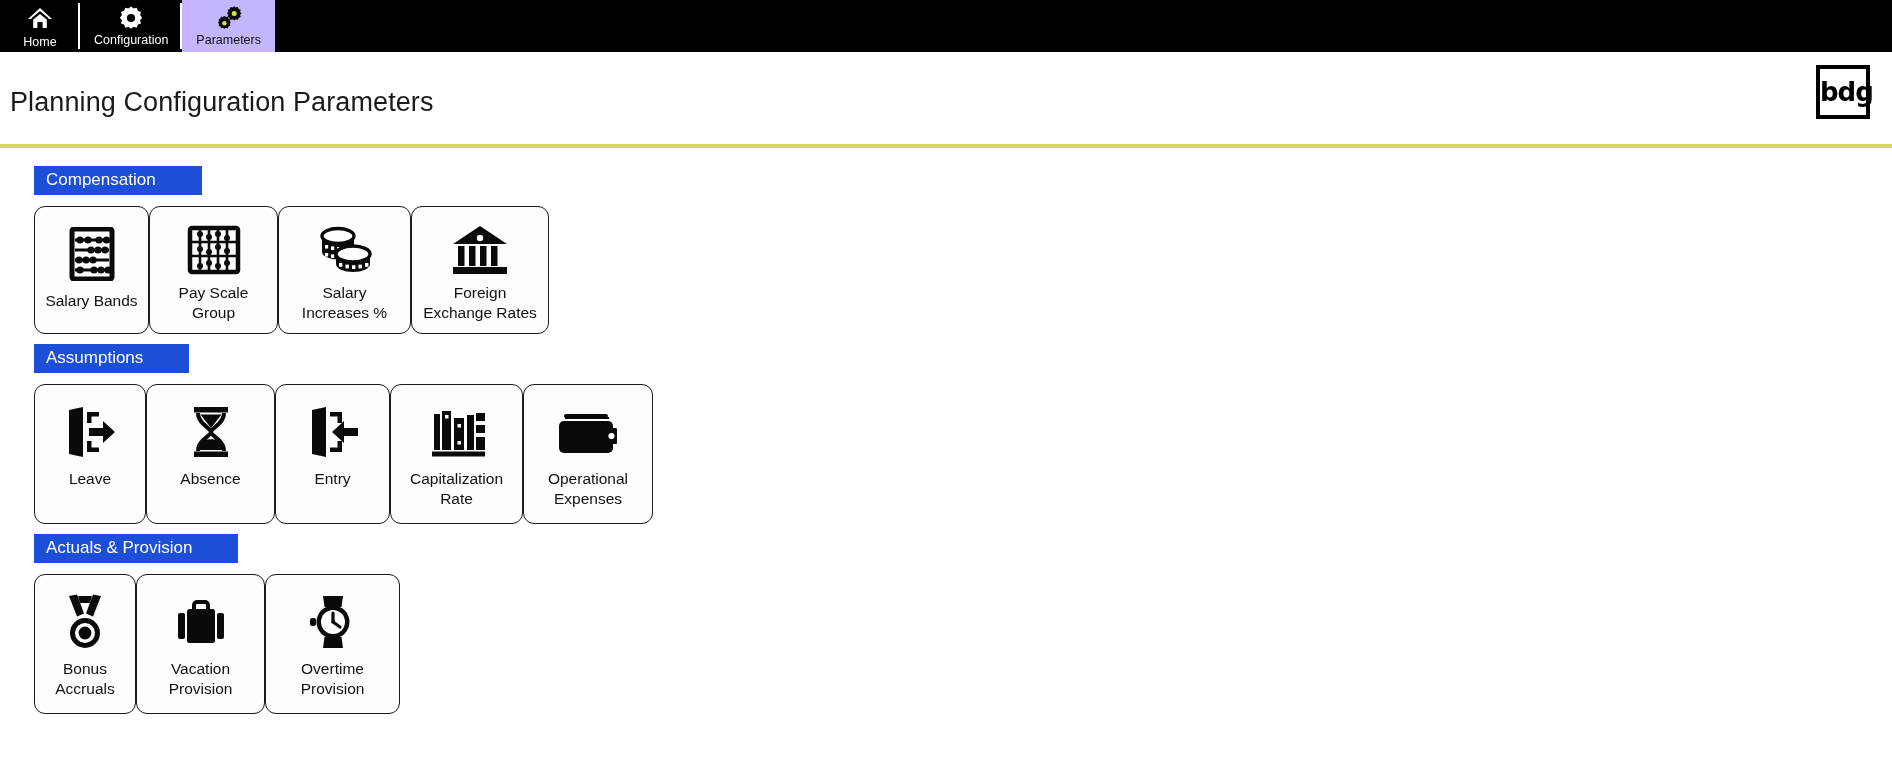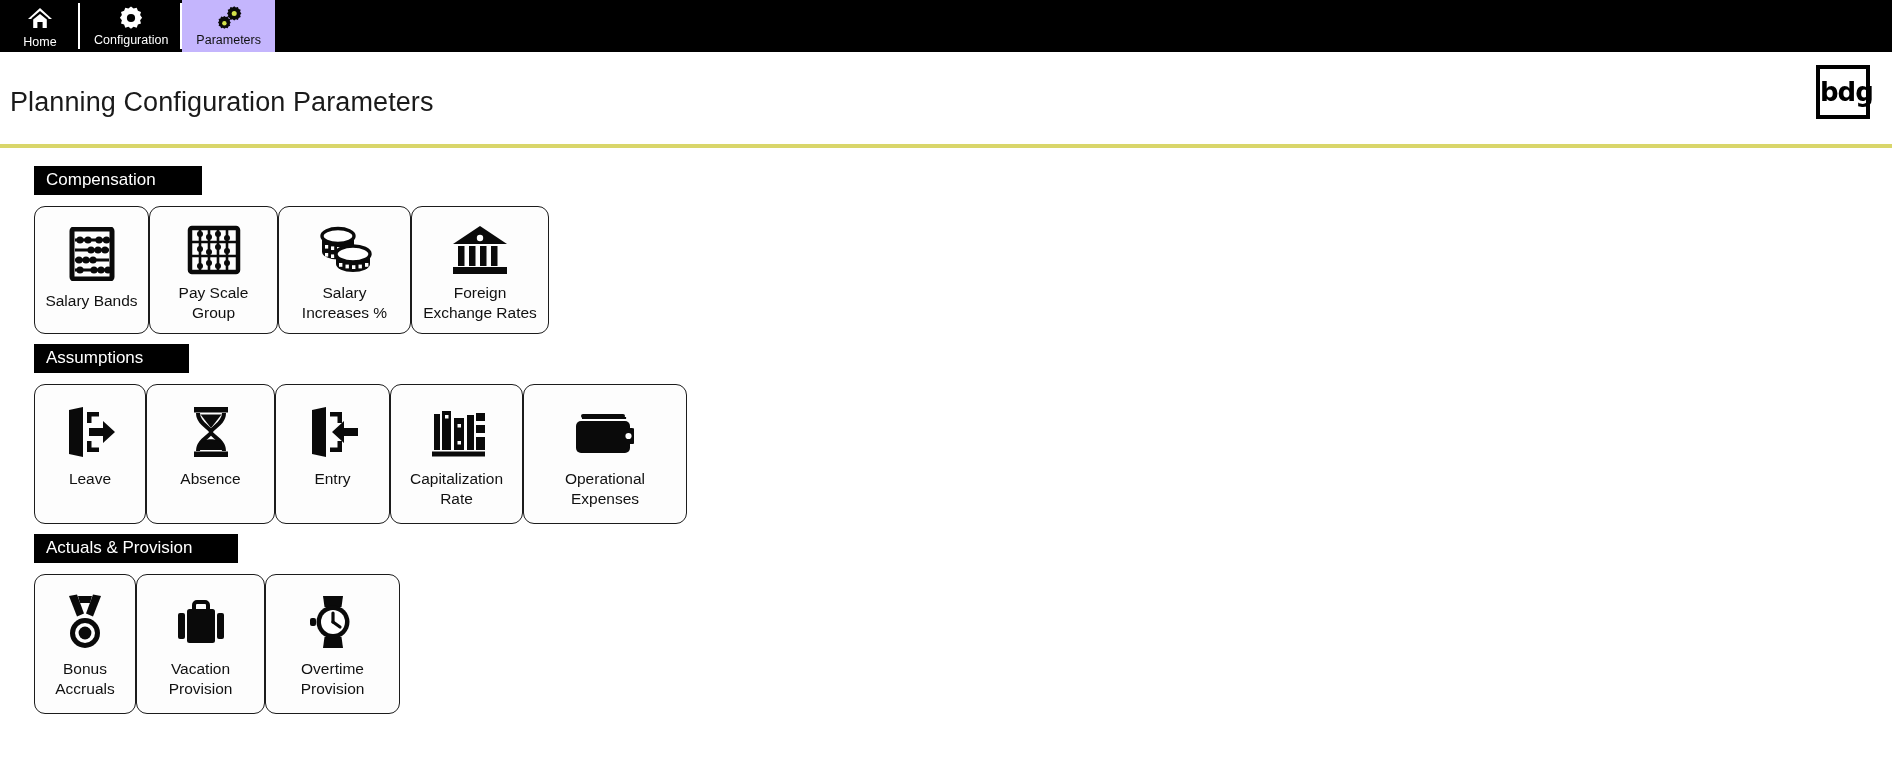--- a/index.html
+++ b/index.html
@@ -101,21 +101,21 @@
 
   
   #content {
     padding: 18px 0 0 24px;
     background: #ffffff;
   }
   .section { margin-bottom: 10px; }
 
   .section-title {
     display: inline-block;
-    background: #000000;
+    background: #1d4ed8;
     color: #ffffff;
     font-size: 17px;
     line-height: 20px;
     padding: 4px 46px 5px 12px;
     margin: 0 0 11px 10px;
     white-space: nowrap;
   }
 
   .tile-row {
     display: flex;
@@ -394,21 +394,21 @@
             </g>
             <rect x="16" y="9" width="3.5" height="3.5" fill="#ffffff"></rect>
             <rect x="28.5" y="18" width="3.5" height="3.5" fill="#ffffff"></rect>
             <rect x="28.5" y="35" width="3.5" height="3.5" fill="#ffffff"></rect>
           </svg>
         </span>
         <span class="tile-label">Capitalization
 Rate</span>
       </div>
 
-      <div class="tile" style="width:164px">
+      <div class="tile" style="width:130px">
         <span class="tile-icon">
           <svg width="58" height="48" viewBox="0 0 58 48">
             <path fill="#0a0a0a" d="M6 9 h44 a3 3 0 0 1 0 2 h-44 Z"></path>
             <rect x="5" y="6" width="44" height="4" rx="2" fill="#0a0a0a"></rect>
             <path fill="#0a0a0a" d="M5 13 h44 a5 5 0 0 1 5 5 v22 a5 5 0 0 1 -5 5 h-44 a5 5 0 0 1 -5 -5 v-22 a5 5 0 0 1 5 -5 Z"></path>
             <path fill="#0a0a0a" d="M50 20 h6 a3 3 0 0 1 3 3 v10 a3 3 0 0 1 -3 3 h-6 Z"></path>
             <circle cx="52.5" cy="28" r="3.1" fill="#ffffff"></circle>
           </svg>
         </span>
         <span class="tile-label">Operational

